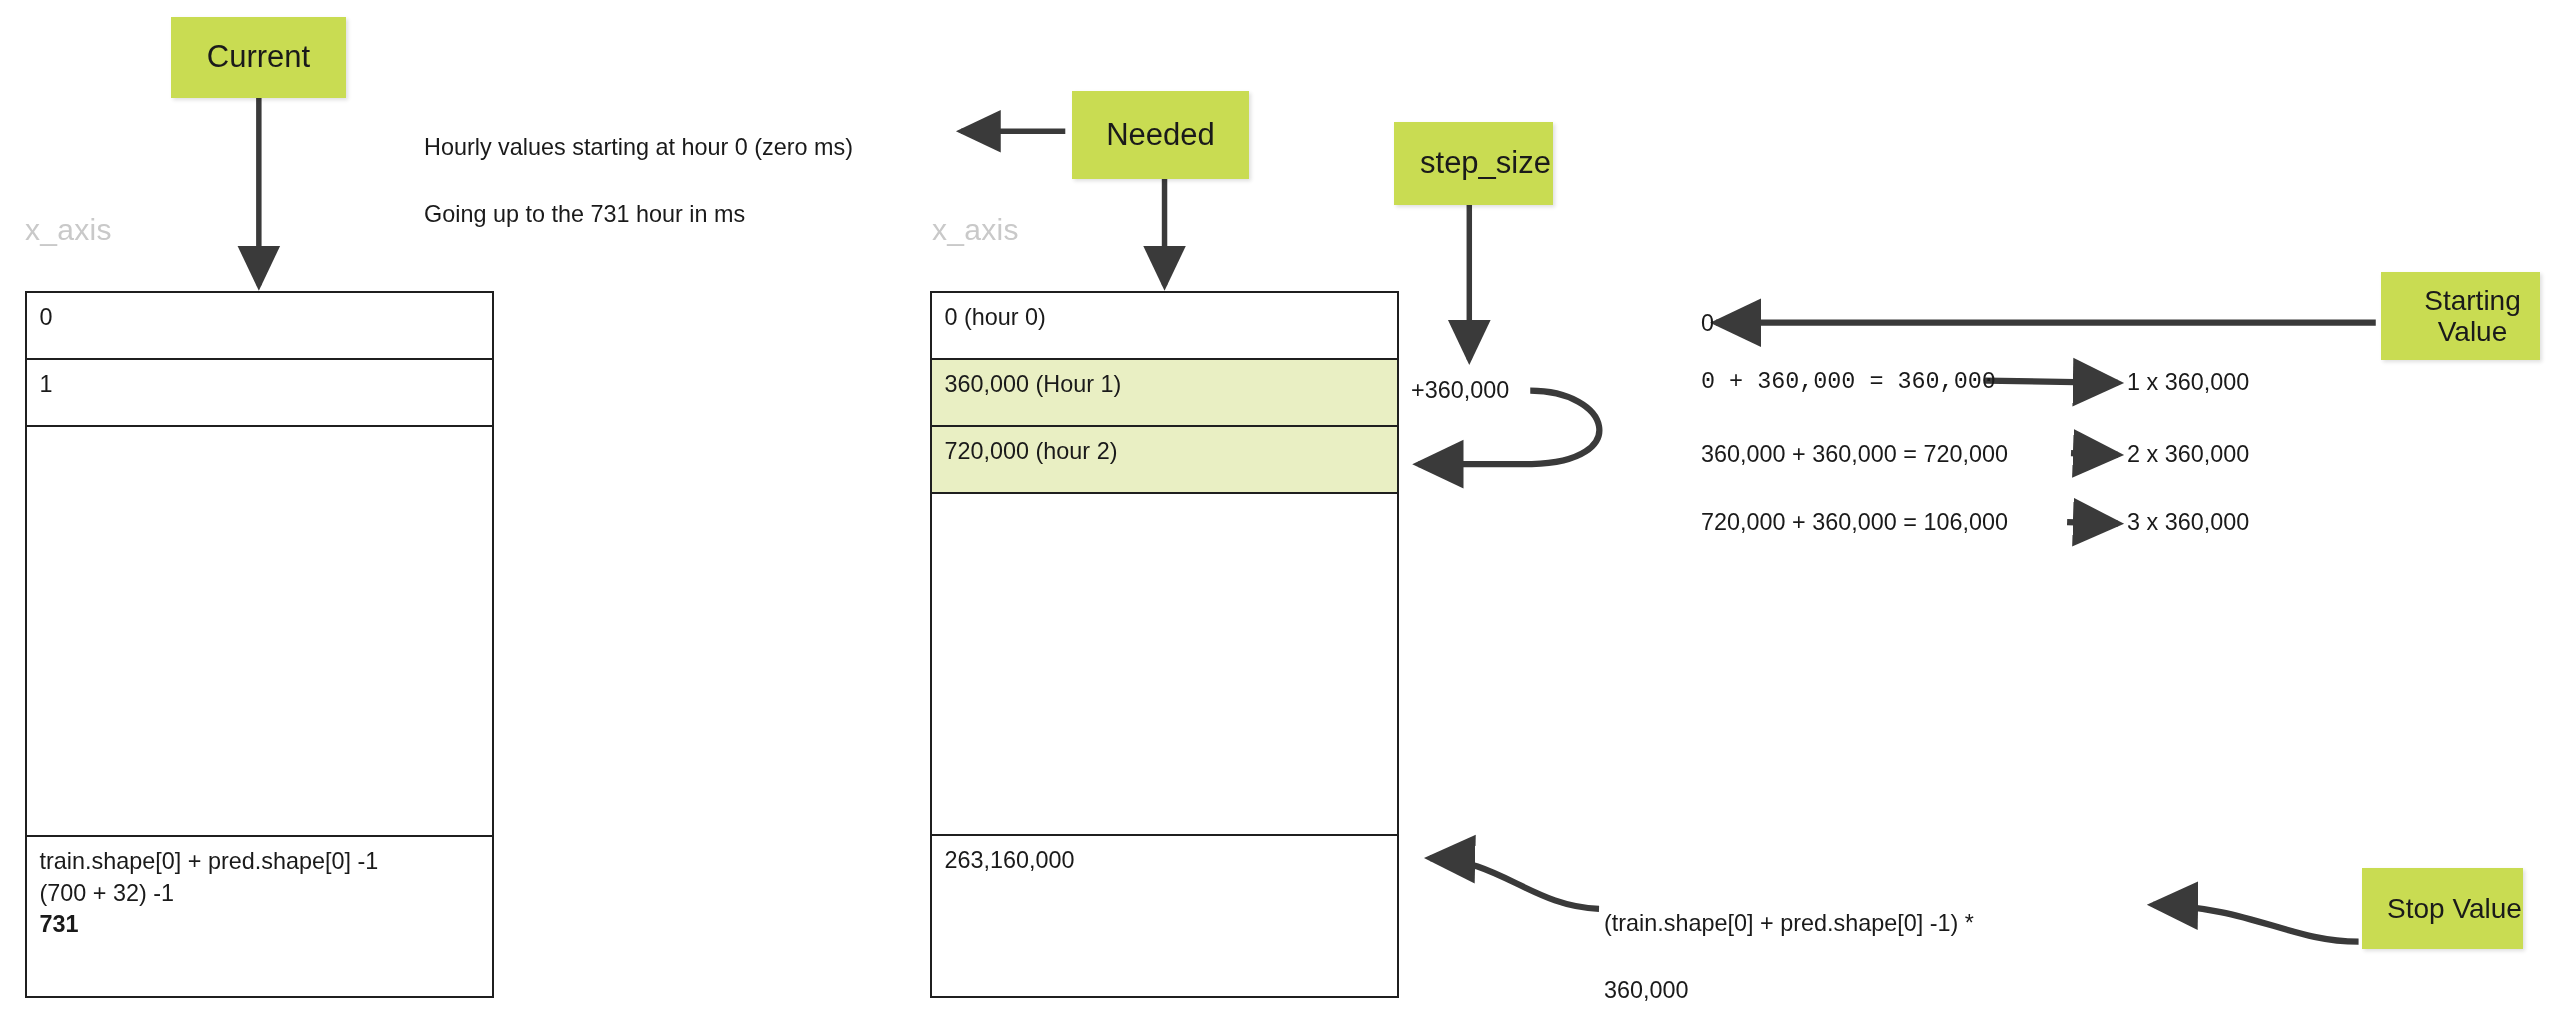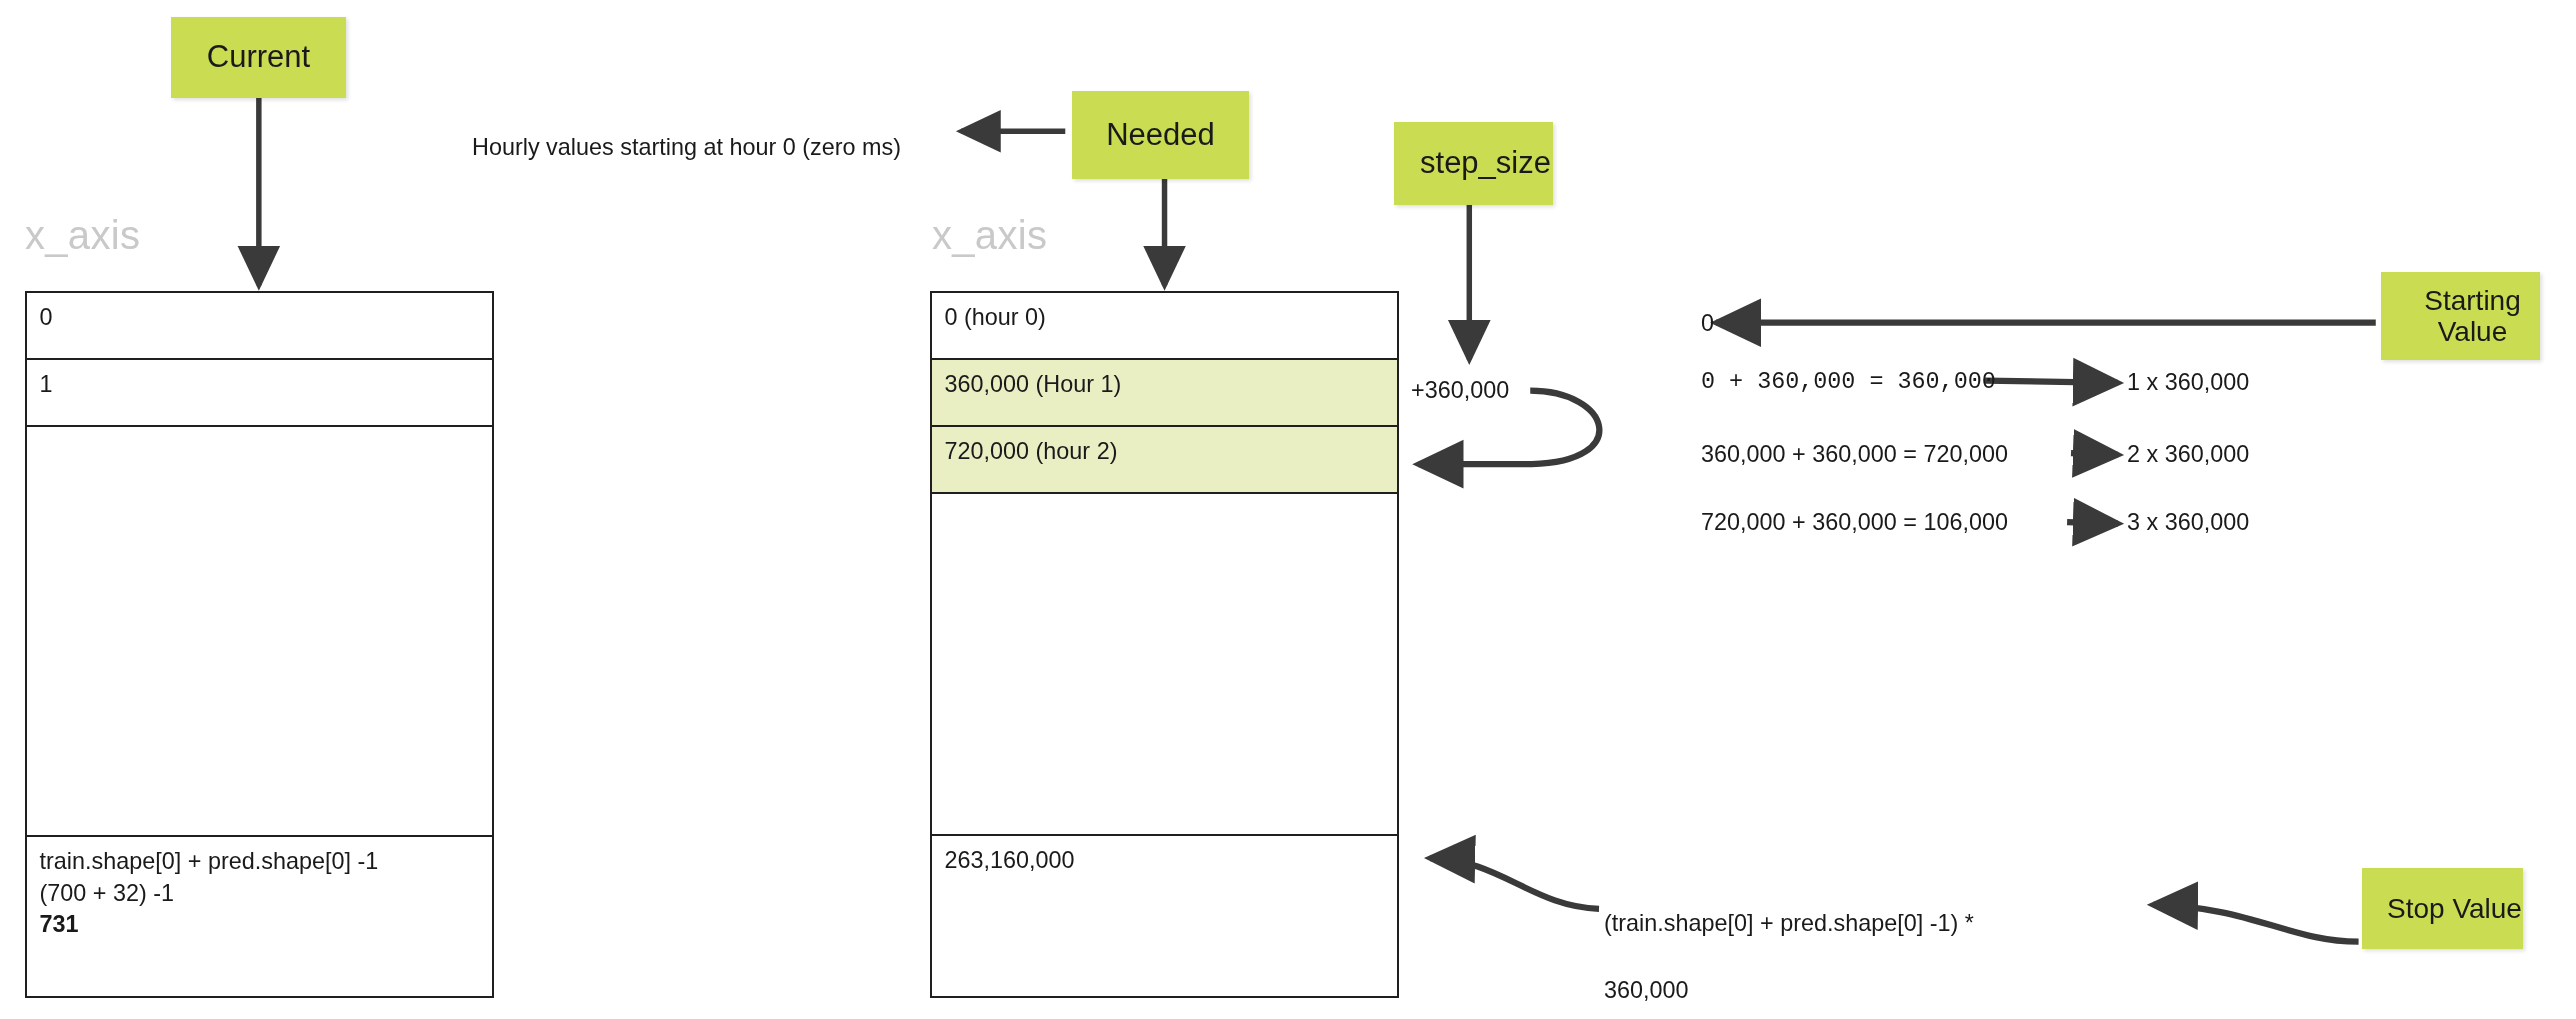--- a/index.html
+++ b/index.html
@@ -55,21 +55,21 @@
   
   .txt {
     position: absolute;
     font-size: 23.4px;
     line-height: 1.42;
     color: #1a1a1a;
     white-space: pre-line;
   }
   .axis-label {
     position: absolute;
-    font-size: 40px;
+    font-size: 30px;
     color: #c9c9c9;
     letter-spacing: 0.3px;
   }
 
   
   #arrows {
     position: absolute;
     left: 0; top: 0;
     width: 2576px; height: 1019px;
     pointer-events: none;
@@ -124,22 +124,23 @@
 
   <div class="chip bold" style="left:2381px; top:272px; width:159px; height:88px; font-size:28px;">
     <span>Starting
 Value</span>
   </div>
 
   <div class="chip bold" style="left:2362px; top:868px; width:161px; height:81px; font-size:28px;">
     <span>Stop Value</span>
   </div>
 
-  <div class="txt" style="left:424px; top:98px; width:594px;margin-left:48px;">
+  <div class="txt" style="left:424px; top:98px; width:594px;">
     <div>Hourly values starting at hour 0  (zero  ms)</div>
+    <div>Going up to the 731 hour in ms</div>
   </div>
 
   <div class="axis-label" style="left:25px; top:213px;">x_axis</div>
   <div class="axis-label" style="left:932px; top:213px;">x_axis</div>
 
   <div class="table" style="left:25px; top:291px; width:469px; height:707px;">
     <div class="row" style="height:67px;">
       <span>0</span>
     </div>
     <div class="row" style="height:67px;">

